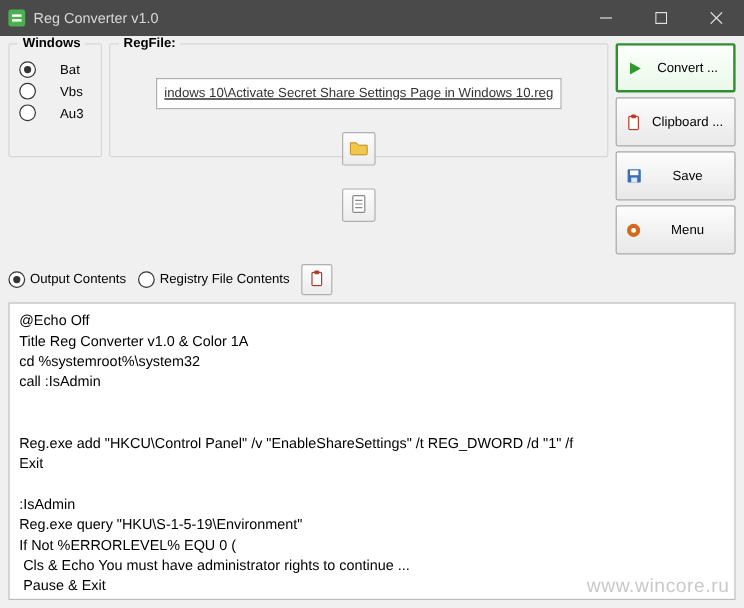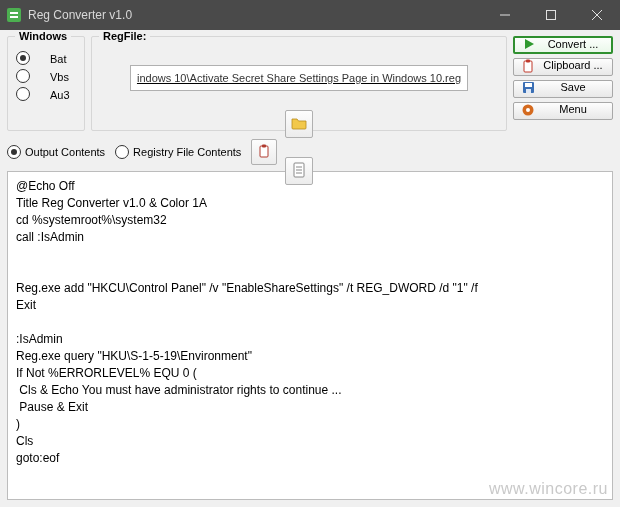--- a/index.html
+++ b/index.html
@@ -95,23 +95,23 @@
   }
   .icon-btn {
     width:26px; height:26px; border:1px solid #b0b0b0; border-radius:2px;
     background:linear-gradient(#fdfdfd,#ececec);
     display:flex;align-items:center;justify-content:center;cursor:pointer;
   }
   .side-col {
     width:100px; display:flex; flex-direction:column; gap:4px;
   }
   .side-btn {
-    height:18px; border:1px solid #a8a8a8; border-radius:2px;
+    height:41px; border:1px solid #a8a8a8; border-radius:2px;
     background:linear-gradient(#fdfdfd,#e8e8e8);
-    display:flex; padding:0 6px; gap:4px;
+    display:flex; align-items:center; padding:0 6px; gap:4px;
     font-size:11px; cursor:pointer; box-sizing:border-box;
   }
   .side-btn.convert {
     border:2px solid #2f8f2f;
     background:linear-gradient(#fcfffc,#eaf8ea);
   }
   .side-btn .lbl { flex:1; text-align:center; }
   .side-btn .ico { width:16px; display:flex; justify-content:center;}
 
   .mode-row {

